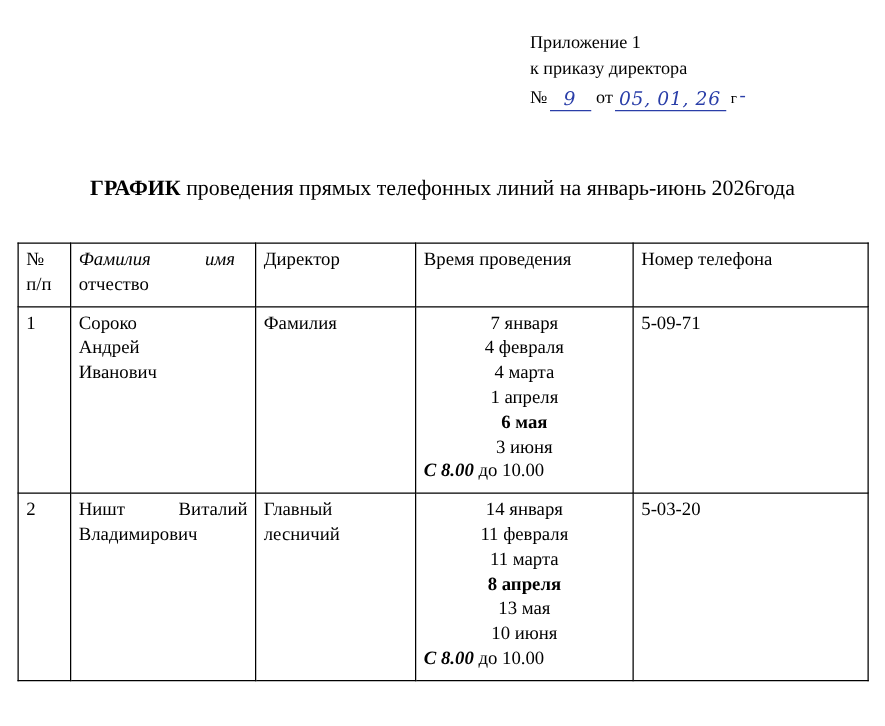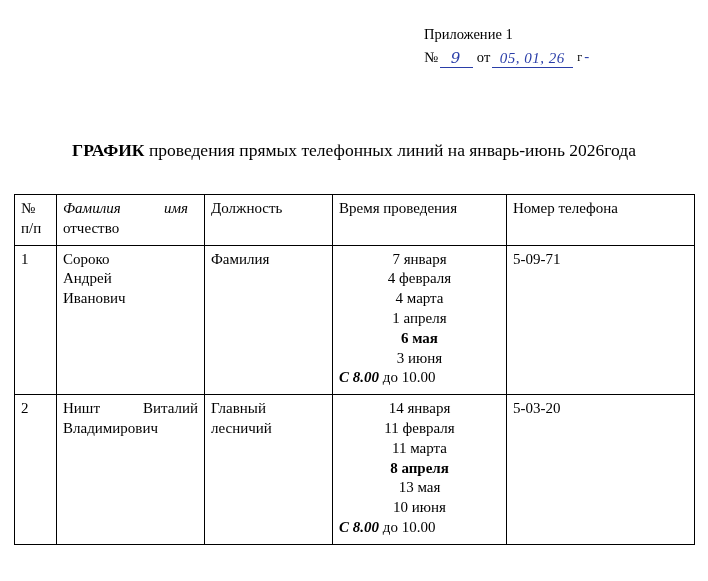--- a/index.html
+++ b/index.html
@@ -56,21 +56,20 @@
     display: inline-block;
     line-height: 1.1;
   }
   .underline-slot.num {
     min-width: 26px;
     text-align: center;
   }
   .underline-slot.date {
     min-width: 74px;
     text-align: center;
-    font-family: Liberation Serif, serif;
   }
   .tail-mark {
     font-size: 12px;
     margin-left: 4px;
     align-self: flex-end;
     padding-bottom: 1px;
   }
   .tail-dash {
     color: #2a3ea8;
     font-size: 15px;
@@ -138,20 +137,21 @@
   .time-note b { font-weight: 700; font-style: italic; }
   .bold-date { font-weight: 700; }
 </style>
 </head>
 <body>
 
 <div class="page">
 
   <div class="header-block">
     <div class="header-line">Приложение 1</div>
+    <div class="header-line">к приказу директора</div>
     <div class="approval-line">
       <span class="lbl">№</span>
       <span class="underline-slot num hand">9</span>
       <span class="lbl" style="margin-left:4px;">от</span>
       <span class="underline-slot date hand">05, 01, 26</span>
       <span class="tail-mark">г</span>
       <span class="tail-dash">-</span>
     </div>
   </div>
 
@@ -170,21 +170,21 @@
     <thead>
       <tr>
         <th>
           <div class="hdr-num">№</div>
           <div class="hdr-num">п/п</div>
         </th>
         <th>
           <div class="hdr-fio">Фамилия   имя</div>
           <div>отчество</div>
         </th>
-        <th>Должность</th>
+        <th>Директор</th>
         <th>Время проведения</th>
         <th>Номер телефона</th>
       </tr>
     </thead>
     <tbody>
 
       <tr>
         <td>1</td>
         <td>
           <div>Сороко</div>

